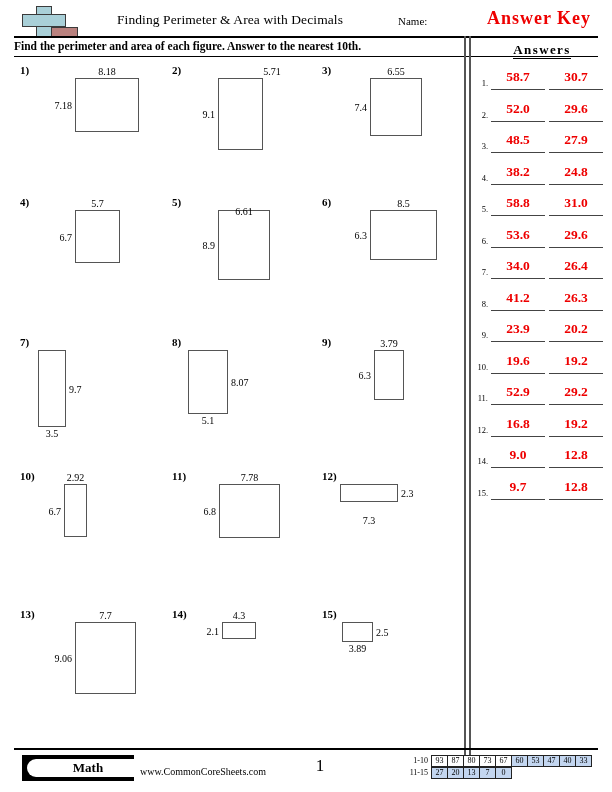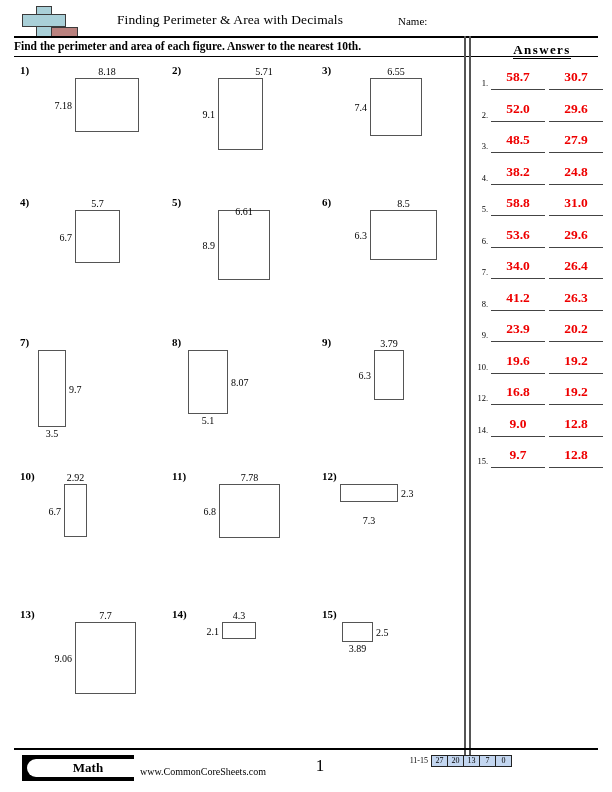--- a/index.html
+++ b/index.html
@@ -262,20 +262,21 @@
   <div id="logo-mark">
     <div id="logo-bar"></div>
     <div id="logo-plus-v"></div>
     <div id="logo-plus-h"></div>
   </div>
 
   <div id="worksheet-title">Finding Perimeter &amp; Area with Decimals</div>
 
   <div id="name-label">Name:</div>
 
+  <div id="answer-key-label">Answer Key</div>
 
   <div id="header-rule"></div>
 </div>
 
 <div id="instructions">Find the perimeter and area of each figure. Answer to the nearest 10th.</div>
 <div id="instructions-rule"></div>
 
 <div id="answer-divider-a"></div>
 <div id="answer-divider-b"></div>
 
@@ -328,20 +329,25 @@
       <div class="answer-num">9.</div>
       <div class="answer-slot perimeter">23.9</div>
       <div class="answer-slot area">20.2</div>
     </div>
     <div class="answer-row">
       <div class="answer-num">10.</div>
       <div class="answer-slot perimeter">19.6</div>
       <div class="answer-slot area">19.2</div>
     </div>
     <div class="answer-row">
+      <div class="answer-num">11.</div>
+      <div class="answer-slot perimeter">52.9</div>
+      <div class="answer-slot area">29.2</div>
+    </div>
+    <div class="answer-row">
       <div class="answer-num">12.</div>
       <div class="answer-slot perimeter">16.8</div>
       <div class="answer-slot area">19.2</div>
     </div>
     <div class="answer-row">
       <div class="answer-num">14.</div>
       <div class="answer-slot perimeter">9.0</div>
       <div class="answer-slot area">12.8</div>
     </div>
     <div class="answer-row">
@@ -357,21 +363,21 @@
       <div class="fig">
         <div class="fig-rect" style="left: 55px; top: 14px; width: 64px; height: 54px;"></div>
         <div class="fig-label lab-top" style="left: 87px; top: 13px;">8.18</div>
         <div class="fig-label lab-left" style="left: 52px; top: 41px;">7.18</div>
       </div>
     </div>
     <div class="problem" style="left: 172px; top: 6px;">
       <div class="problem-number">2)</div>
       <div class="fig">
         <div class="fig-rect" style="left: 46px; top: 14px; width: 45px; height: 72px;"></div>
-        <div class="fig-label lab-top" style="left: 75px; top: 13px; padding-left: 34px;">5.71</div>
+        <div class="fig-label lab-top" style="left: 83px; top: 13px; padding-left: 34px;">5.71</div>
         <div class="fig-label lab-left" style="left: 43px; top: 50px;">9.1</div>
       </div>
     </div>
     <div class="problem" style="left: 322px; top: 6px;">
       <div class="problem-number">3)</div>
       <div class="fig">
         <div class="fig-rect" style="left: 48px; top: 14px; width: 52px; height: 58px;"></div>
         <div class="fig-label lab-top" style="left: 74px; top: 13px; text-align: center;">6.55</div>
         <div class="fig-label lab-left" style="left: 45px; top: 43px;">7.4</div>
       </div>
@@ -478,20 +484,33 @@
 
 <div id="brand-badge">
   <div id="brand-badge-inner">Math</div>
 </div>
 
 <div id="site-url">www.CommonCoreSheets.com</div>
 
 <div id="page-number">1</div>
 
 <div id="scale-table">
+    <div class="scale-row">
+      <div class="scale-range">1-10</div>
+      <div class="scale-cell plain">93</div>
+      <div class="scale-cell plain">87</div>
+      <div class="scale-cell plain">80</div>
+      <div class="scale-cell plain">73</div>
+      <div class="scale-cell plain">67</div>
+      <div class="scale-cell tint">60</div>
+      <div class="scale-cell tint">53</div>
+      <div class="scale-cell tint">47</div>
+      <div class="scale-cell tint">40</div>
+      <div class="scale-cell tint">33</div>
+    </div>
     <div class="scale-row">
       <div class="scale-range">11-15</div>
       <div class="scale-cell tint">27</div>
       <div class="scale-cell tint">20</div>
       <div class="scale-cell tint">13</div>
       <div class="scale-cell tint">7</div>
       <div class="scale-cell tint">0</div>
     </div>
   </div>
 

